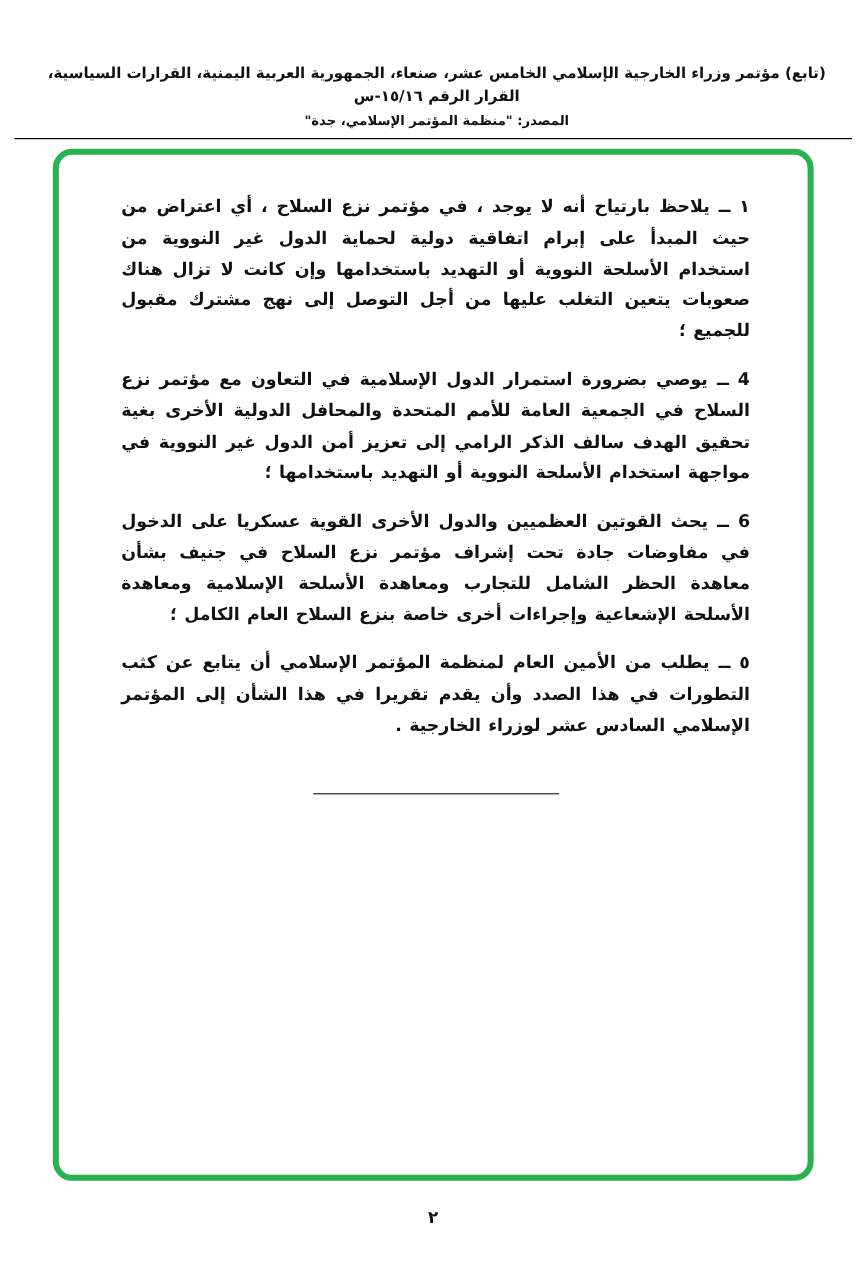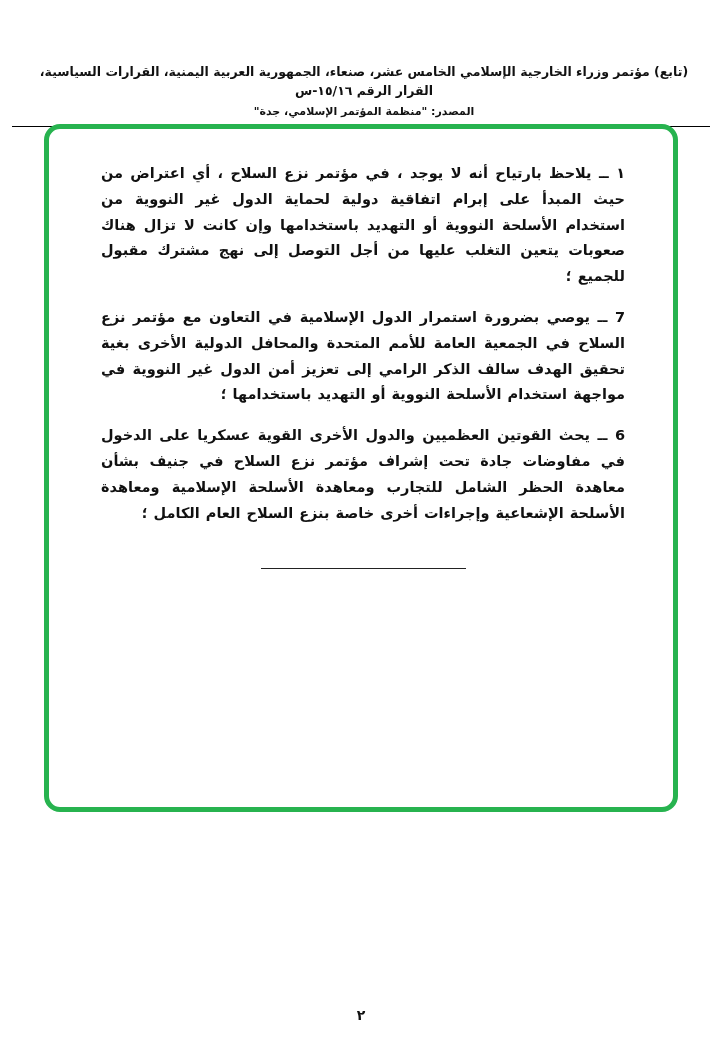--- a/index.html
+++ b/index.html
@@ -16,21 +16,20 @@
   }
   .page {
     position: absolute;
     inset: 0;
   }
   
   .header {
     direction: rtl;
     text-align: center;
     padding: 52px 14px 0 20px;
-    margin-top: 11px;
   }
   .header-line1 {
     font-size: 12.5px;
     font-weight: bold;
     letter-spacing: 0.2px;
     line-height: 1.5;
   }
   .header-line2 {
     font-size: 11px;
     font-weight: bold;
@@ -40,21 +39,21 @@
     border: none;
     border-top: 1.5px solid #000;
     margin: 8px 12px 0 12px;
   }
   
   .green-box {
     position: absolute;
     left: 44px;
     top: 124px;
     width: 634px;
-    height: 688px;
+    height: 860px;
     border: 5px solid #27b34f;
     border-radius: 16px;
     box-sizing: border-box;
     background: #fff;
   }
   .box-inner {
     padding: 32px 48px 0 52px;
     direction: rtl;
   }
   .clause {
@@ -101,29 +100,33 @@
   <div class="green-box">
     <div class="box-inner">
 
       <div class="clause">
         <span class="clause-num">١ ــ</span>
         <span class="clause-text">يلاحظ بارتياح أنه لا يوجد ، في مؤتمر نزع السلاح ، أي اعتراض من حيث المبدأ على إبرام اتفاقية دولية لحماية الدول غير النووية من استخدام الأسلحة النووية أو التهديد باستخدامها وإن كانت لا تزال هناك صعوبات يتعين التغلب عليها من أجل التوصل إلى نهج مشترك مقبول للجميع ؛</span>
       </div>
 
 
       <div class="clause">
-        <span class="clause-num">7 ــ</span>
+        <span class="clause-num">4 ــ</span>
         <span class="clause-text">يوصي بضرورة استمرار الدول الإسلامية في التعاون مع مؤتمر نزع السلاح في الجمعية العامة للأمم المتحدة والمحافل الدولية الأخرى بغية تحقيق الهدف سالف الذكر الرامي إلى تعزيز أمن الدول غير النووية في مواجهة استخدام الأسلحة النووية أو التهديد باستخدامها ؛</span>
       </div>
 
       <div class="clause">
         <span class="clause-num">6 ــ</span>
         <span class="clause-text">يحث القوتين العظميين والدول الأخرى القوية عسكريا على الدخول في مفاوضات جادة تحت إشراف مؤتمر نزع السلاح في جنيف بشأن معاهدة الحظر الشامل للتجارب ومعاهدة الأسلحة الإسلامية ومعاهدة الأسلحة الإشعاعية وإجراءات أخرى خاصة بنزع السلاح العام الكامل ؛</span>
       </div>
 
+      <div class="clause">
+        <span class="clause-num">٥ ــ</span>
+        <span class="clause-text">يطلب من الأمين العام لمنظمة المؤتمر الإسلامي أن يتابع عن كثب التطورات في هذا الصدد وأن يقدم تقريرا في هذا الشأن إلى المؤتمر الإسلامي السادس عشر لوزراء الخارجية .</span>
+      </div>
 
       <div class="mid-rule"></div>
 
     </div>
   </div>
 
   <div class="page-number">٢</div>
 
 </div>
 

